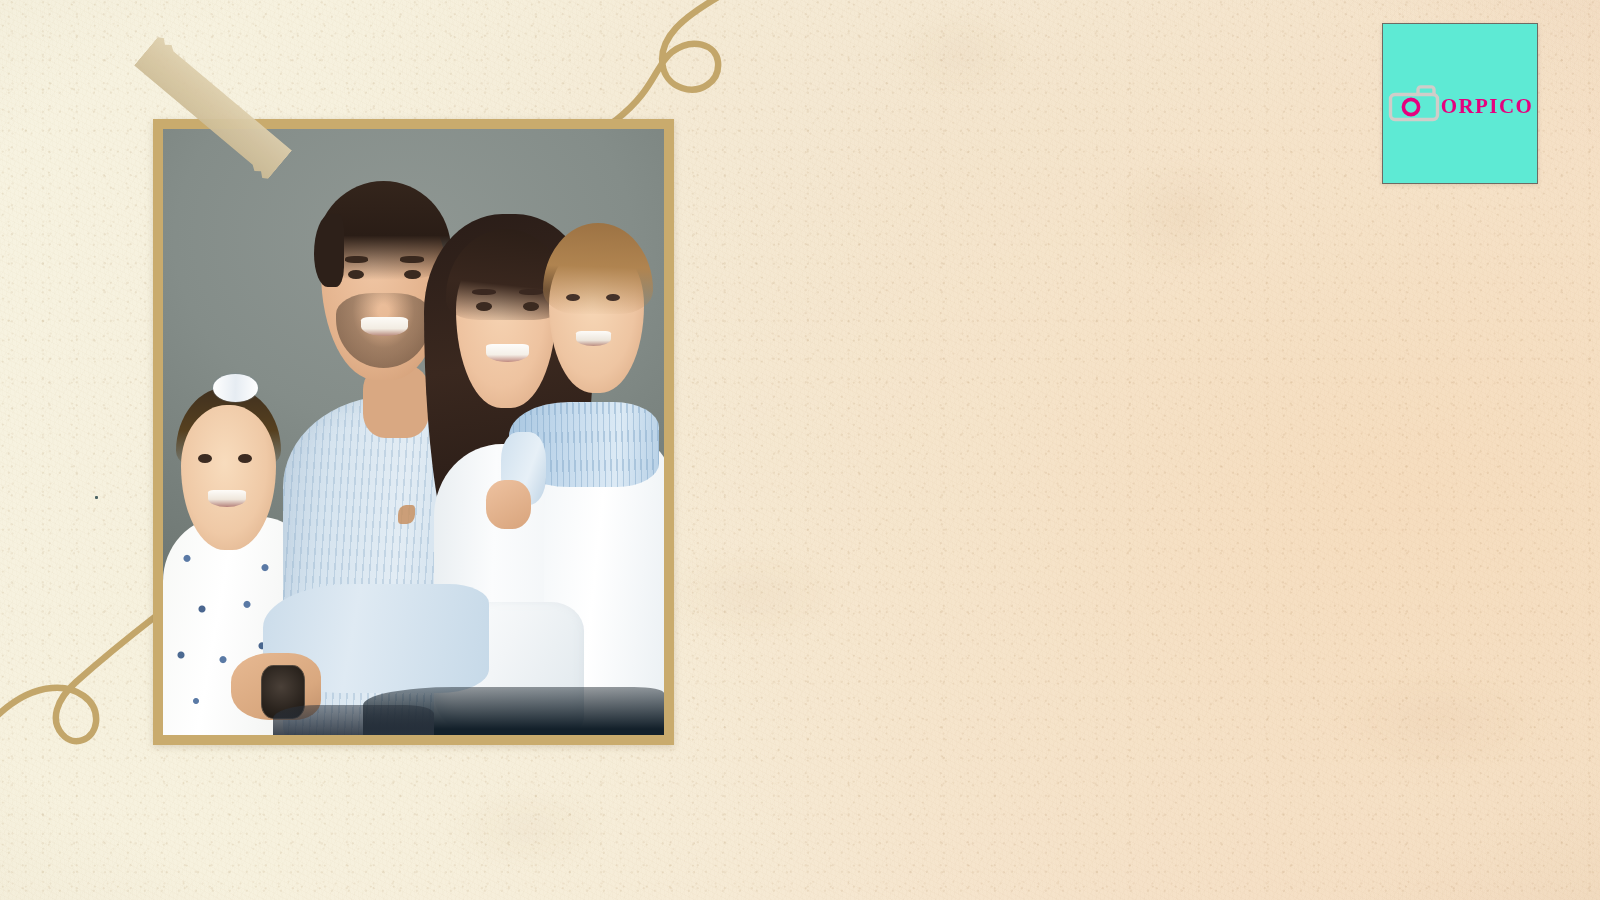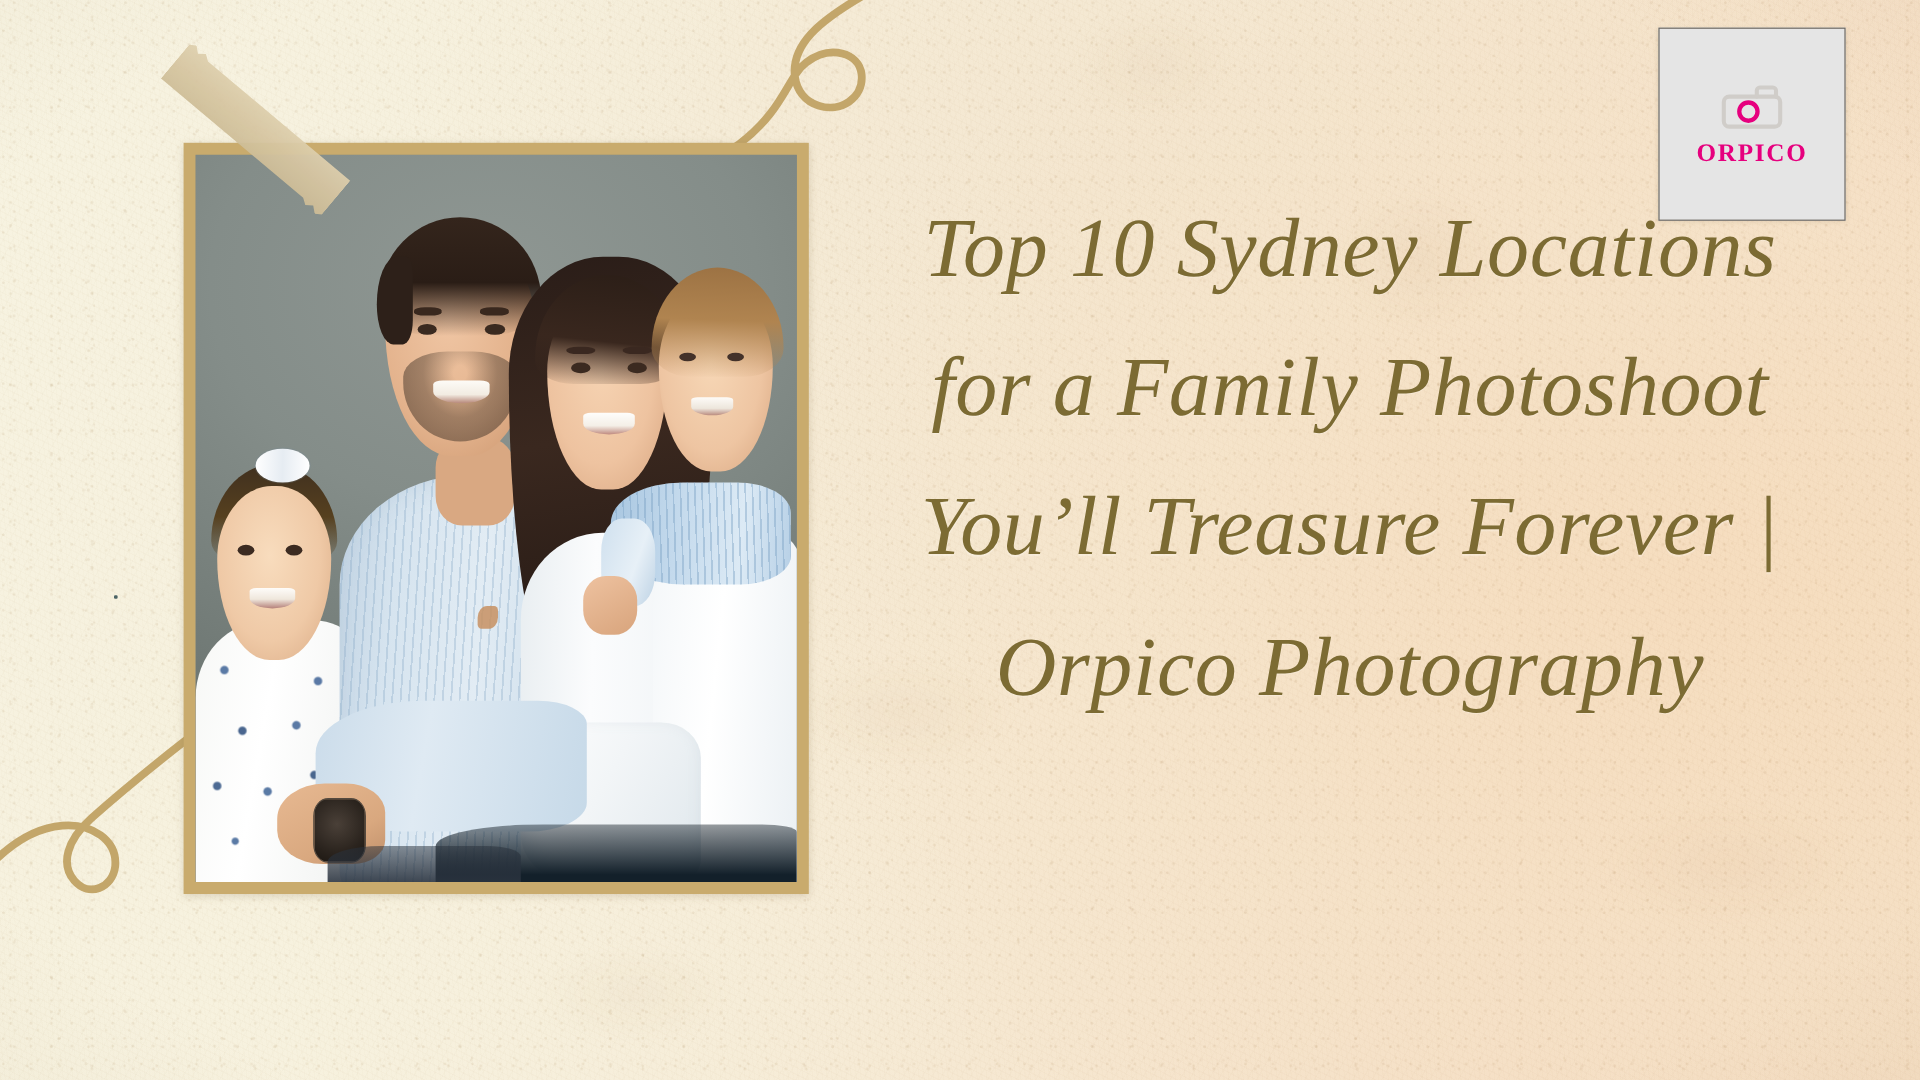--- a/index.html
+++ b/index.html
@@ -337,25 +337,25 @@
     text-shadow: 0 1px 1px rgba(255,255,255,0.30);
   }
 
   
   .logo-card {
     position: absolute;
     left: 1382px;
     top: 23px;
     width: 156px;
     height: 161px;
-    background: #e5e5e5;
+    background: #5eead4;
     border: 1.5px solid #6e6a63;
     box-sizing: border-box;
     display: flex;
-    flex-direction: column;
+    flex-direction: row;
     align-items: center;
     justify-content: center;
     box-shadow: 0 1px 4px rgba(110,92,60,0.18);
   }
   .logo-cam { margin-bottom: 2px; }
   .logo-word {
     color: #e6007e;
     font-family: "Liberation Serif", "DejaVu Serif", serif;
     font-weight: 700;
     font-size: 21px;
@@ -460,21 +460,20 @@
       <div class="sh dad-hand"></div>
       <div class="sh dad-watch"></div>
 
       <div class="sh photo-bottom-dark"></div>
       <div class="sh photo-bottom-dark2"></div>
     </div>
   </div>
 
   <div class="tape"></div>
 
-  <div class="title">Top 10 Sydney Locations for a Family Photoshoot You’ll Treasure Forever | Orpico Photography</div>
 
   <div class="logo-card">
     <svg class="logo-cam" width="54" height="40" viewBox="0 0 54 40">
       <rect x="3.5" y="11.5" width="47" height="25" rx="4.5" ry="4.5" fill="none" stroke="#d0cdc9" stroke-width="3.4"></rect>
       <path d="M31 11.5 L31 6.5 a2.6 2.6 0 0 1 2.6 -2.6 L44.4 3.9 a2.6 2.6 0 0 1 2.6 2.6 L47 11.5" fill="none" stroke="#d0cdc9" stroke-width="3.4" stroke-linecap="round"></path>
       <circle cx="24" cy="24" r="7.6" fill="none" stroke="#e6007e" stroke-width="3.6"></circle>
     </svg>
     <div class="logo-word">ORPICO</div>
   </div>
 

